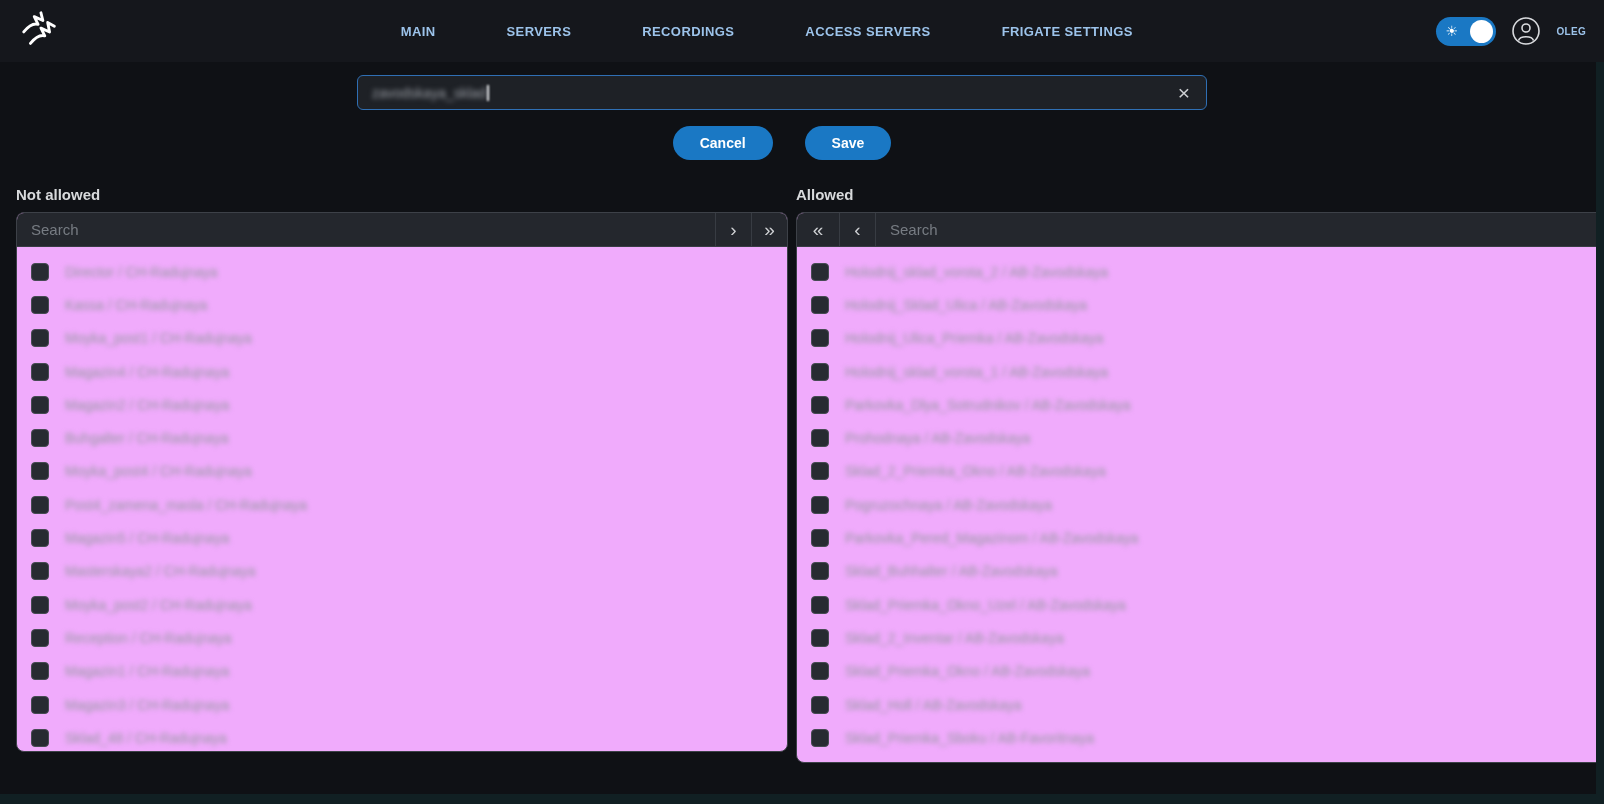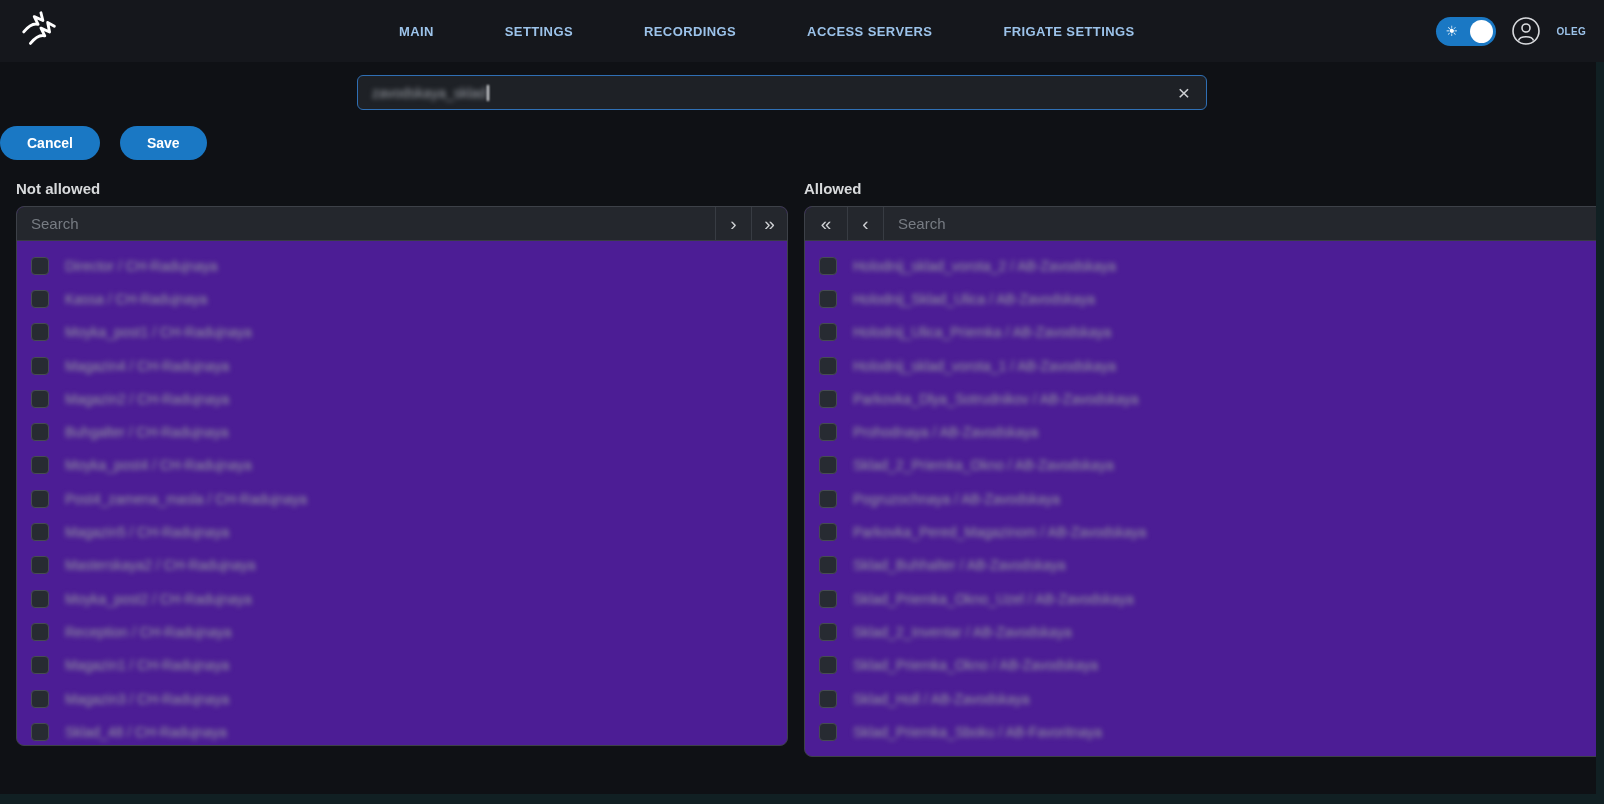--- a/index.html
+++ b/index.html
@@ -47,34 +47,34 @@
     width:850px; height:35px; margin:13px auto 0;
     background:#1e2126; border:1px solid #2f6fb4; border-radius:6px;
     display:flex; align-items:center; padding:0 14px; cursor:text;
   }
   .role-value { color:#9a9ea5; font-size:14px; filter:blur(2.5px); white-space:nowrap; }
   .caret { width:2px; height:16px; background:#e8eaed; margin-left:1px; filter:blur(1.2px); }
   .clear-btn {
     margin-left:auto; background:none; border:none; color:#ced0d3;
     font-size:21px; line-height:1; cursor:pointer; padding:0 2px;
   }
-  .actions { display:flex; justify-content:flex-start; gap:20px; margin-top:16px; }
+  .actions { display:flex; justify-content:center; gap:32px; margin-top:16px; }
   .btn {
     height:34px; padding:0 27px; border-radius:17px; border:none;
     background:#1a78c4; color:#ffffff; font-weight:700; font-size:14px;
     font-family:"Liberation Sans", sans-serif; cursor:pointer;
   }
 
   
-  .columns { display:flex; gap:16px; padding:0 0 0 16px; margin-top:20px; }
+  .columns { display:flex; gap:8px; padding:0 0 0 16px; margin-top:26px; }
   .col-left  { width:772px; flex:none; }
   .col-right { width:936px; flex:none; }
   .col-heading { font-size:15px; font-weight:700; color:#d8dadc; margin-bottom:9px; }
   .panel {
-    border:1px solid #3d4148; border-radius:8px; background:#4c1d95; overflow:hidden;
+    border:1px solid #3d4148; border-radius:8px; background:#f0abfc; overflow:hidden;
   }
   .panel-left  { height:540px; }
   .panel-right { height:551px; }
   .panel-header {
     height:34px; background:#24272d; border-bottom:1px solid #383c43;
     display:flex; align-items:stretch;
   }
   .search-input {
     flex:1; min-width:0; background:transparent; border:none; outline:none;
     color:#c6c9cd; font-size:15px; padding:0 14px;
@@ -115,21 +115,21 @@
         <path d="M6 24 Q14 14 21 16 L17 8 L26 12 L24 4"></path>
         <path d="M13 36 Q21 26 28 28 L24 20 L33 24 L31 14 L38 18"></path>
       </g>
     </svg>
   </div>
 
   <nav class="main-nav">
 
       <a class="nav-link">MAIN</a>
 
-      <a class="nav-link">SETTINGS</a>
+      <a class="nav-link">SERVERS</a>
 
       <a class="nav-link">RECORDINGS</a>
 
       <a class="nav-link">ACCESS SERVERS</a>
 
       <a class="nav-link">FRIGATE SETTINGS</a>
     </nav>
 
   <div class="nav-right">
     <div class="theme-toggle">

